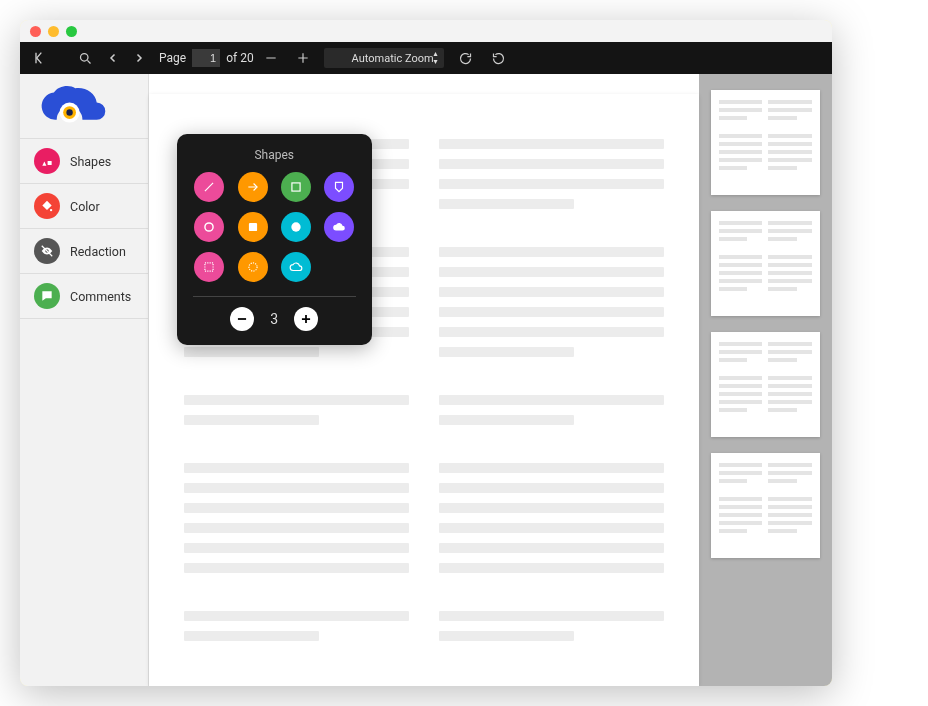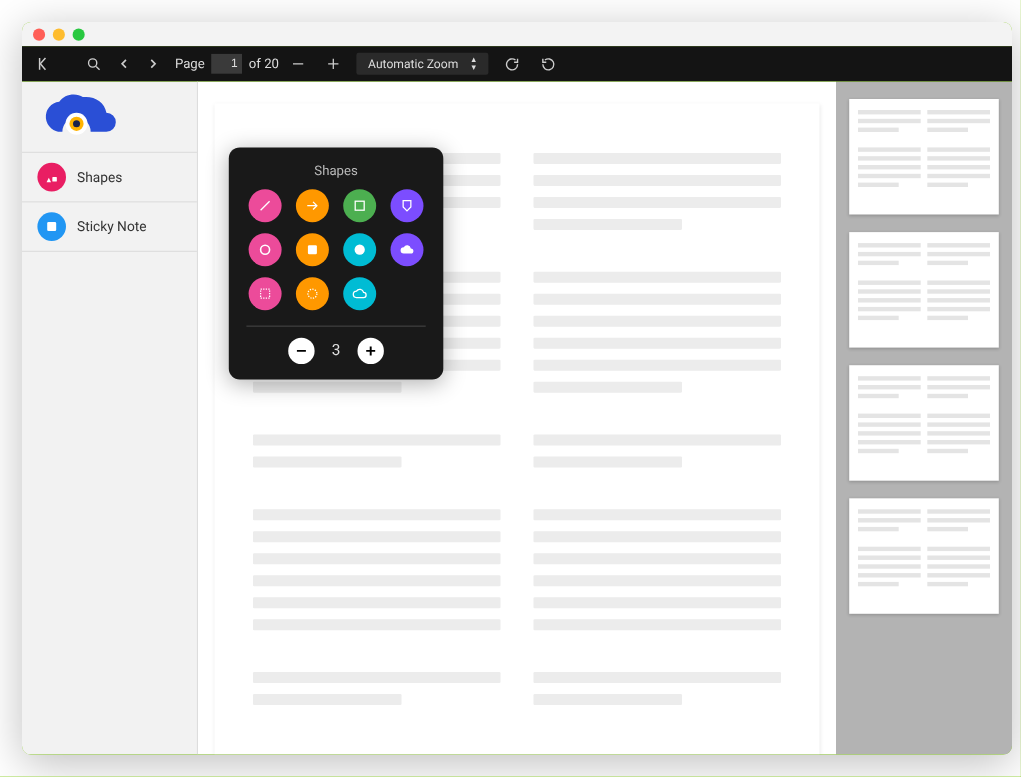--- a/index.html
+++ b/index.html
@@ -2,28 +2,28 @@
 <html><head>
 <meta charset="utf-8">
 <style>
   * { box-sizing: border-box; margin: 0; padding: 0; }
   body {
     font-family: -apple-system, BlinkMacSystemFont, "Segoe UI", Roboto, sans-serif;
     background: #fff;
     padding: 20px;
   }
   .window {
-    width: 900px;
+    width: 812px;
     height: 666px;
     border-radius: 8px;
     box-shadow: 0 8px 40px rgba(0,0,0,0.25);
     overflow: hidden;
     display: flex;
     flex-direction: column;
-    background: #84cc16;
+    background: #fef9c3;
   }
   .titlebar {
     height: 22px;
     background: #f3f3f3;
     display: flex;
     align-items: center;
     padding: 0 10px;
     gap: 7px;
   }
   .traffic { width: 11px; height: 11px; border-radius: 50%; }
@@ -43,23 +43,22 @@
   }
   .tb-btn { display:flex; align-items:center; justify-content:center; color:#ddd; cursor:pointer; padding:2px 4px; }
   .tb-sep { width:10px; }
   .page-input {
     width: 28px; height: 18px; background:#3a3a3a; color:#ddd; text-align:right;
     border:none; font-size:11px; padding: 0 4px;
   }
   .zoom-group { display:flex; align-items:center; gap:10px; margin-left:auto; margin-right:auto; }
   .zoom-select {
     background:#2a2a2a; color:#ddd; font-size:11px; height:20px;
-    display:flex; align-items:center; padding:0 6px; min-width:120px; justify-content:center;
+    display:flex; align-items:center; padding:0 6px; min-width:120px; justify-content:flex-end;
     border-radius:2px;
-    gap:12px;
   }
   .caret-icons { font-size:8px; line-height:8px; display:flex; flex-direction:column; }
 
   .body { flex:1; display:flex; overflow:hidden; }
 
   .sidebar { width: 160px; background:#f2f2f2; border-right:1px solid #ddd; display:flex; flex-direction:column; }
   .logo { padding: 10px 14px 4px; }
   .logo svg { width: 74px; height: 50px; }
   .side-item {
     display:flex; align-items:center; gap:10px; padding:9px 14px;
@@ -198,26 +197,44 @@
           <div class="side-item">
             <div class="side-icon" style="background:#e91e63">
               <svg viewBox="0 0 24 24" fill="#fff">
                 <path d="M4 20h7l-3.5-7z"></path>
                 <rect x="13" y="12" width="7" height="7" rx="1"></rect>
               </svg>
             </div>
             <span>Shapes</span>
           </div>
           <div class="side-item">
-            <div class="side-icon" style="background:#2196f3">
-              <svg viewBox="0 0 24 24" fill="#fff">
-                <rect x="5" y="5" width="14" height="14" rx="2"></rect>
-              </svg>
-            </div>
-            <span>Sticky Note</span>
+            <div class="side-icon" style="background:#f44336">
+              <svg viewBox="0 0 24 24" fill="#fff">
+                <path d="M12 3l8 8-8 8-8-8z"></path>
+                <circle cx="19" cy="19" r="2"></circle>
+              </svg>
+            </div>
+            <span>Color</span>
+          </div>
+          <div class="side-item">
+            <div class="side-icon" style="background:#555555">
+              <svg viewBox="0 0 24 24" fill="#fff">
+                <path d="M12 6c-5 0-9 6-9 6s4 6 9 6 9-6 9-6-4-6-9-6zm0 9a3 3 0 1 1 0-6 3 3 0 0 1 0 6z"></path>
+                <path d="M3 3l18 18" stroke="#fff" stroke-width="2"></path>
+              </svg>
+            </div>
+            <span>Redaction</span>
+          </div>
+          <div class="side-item">
+            <div class="side-icon" style="background:#4caf50">
+              <svg viewBox="0 0 24 24" fill="#fff">
+                <path d="M4 4h16v12H10l-6 4z"></path>
+              </svg>
+            </div>
+            <span>Comments</span>
           </div>
         </div>
     </div>
 
     <div class="doc-area">
       <div class="page">
         <div class="col">
           <div class="line"></div>
             <div class="line"></div>
             <div class="line"></div>

